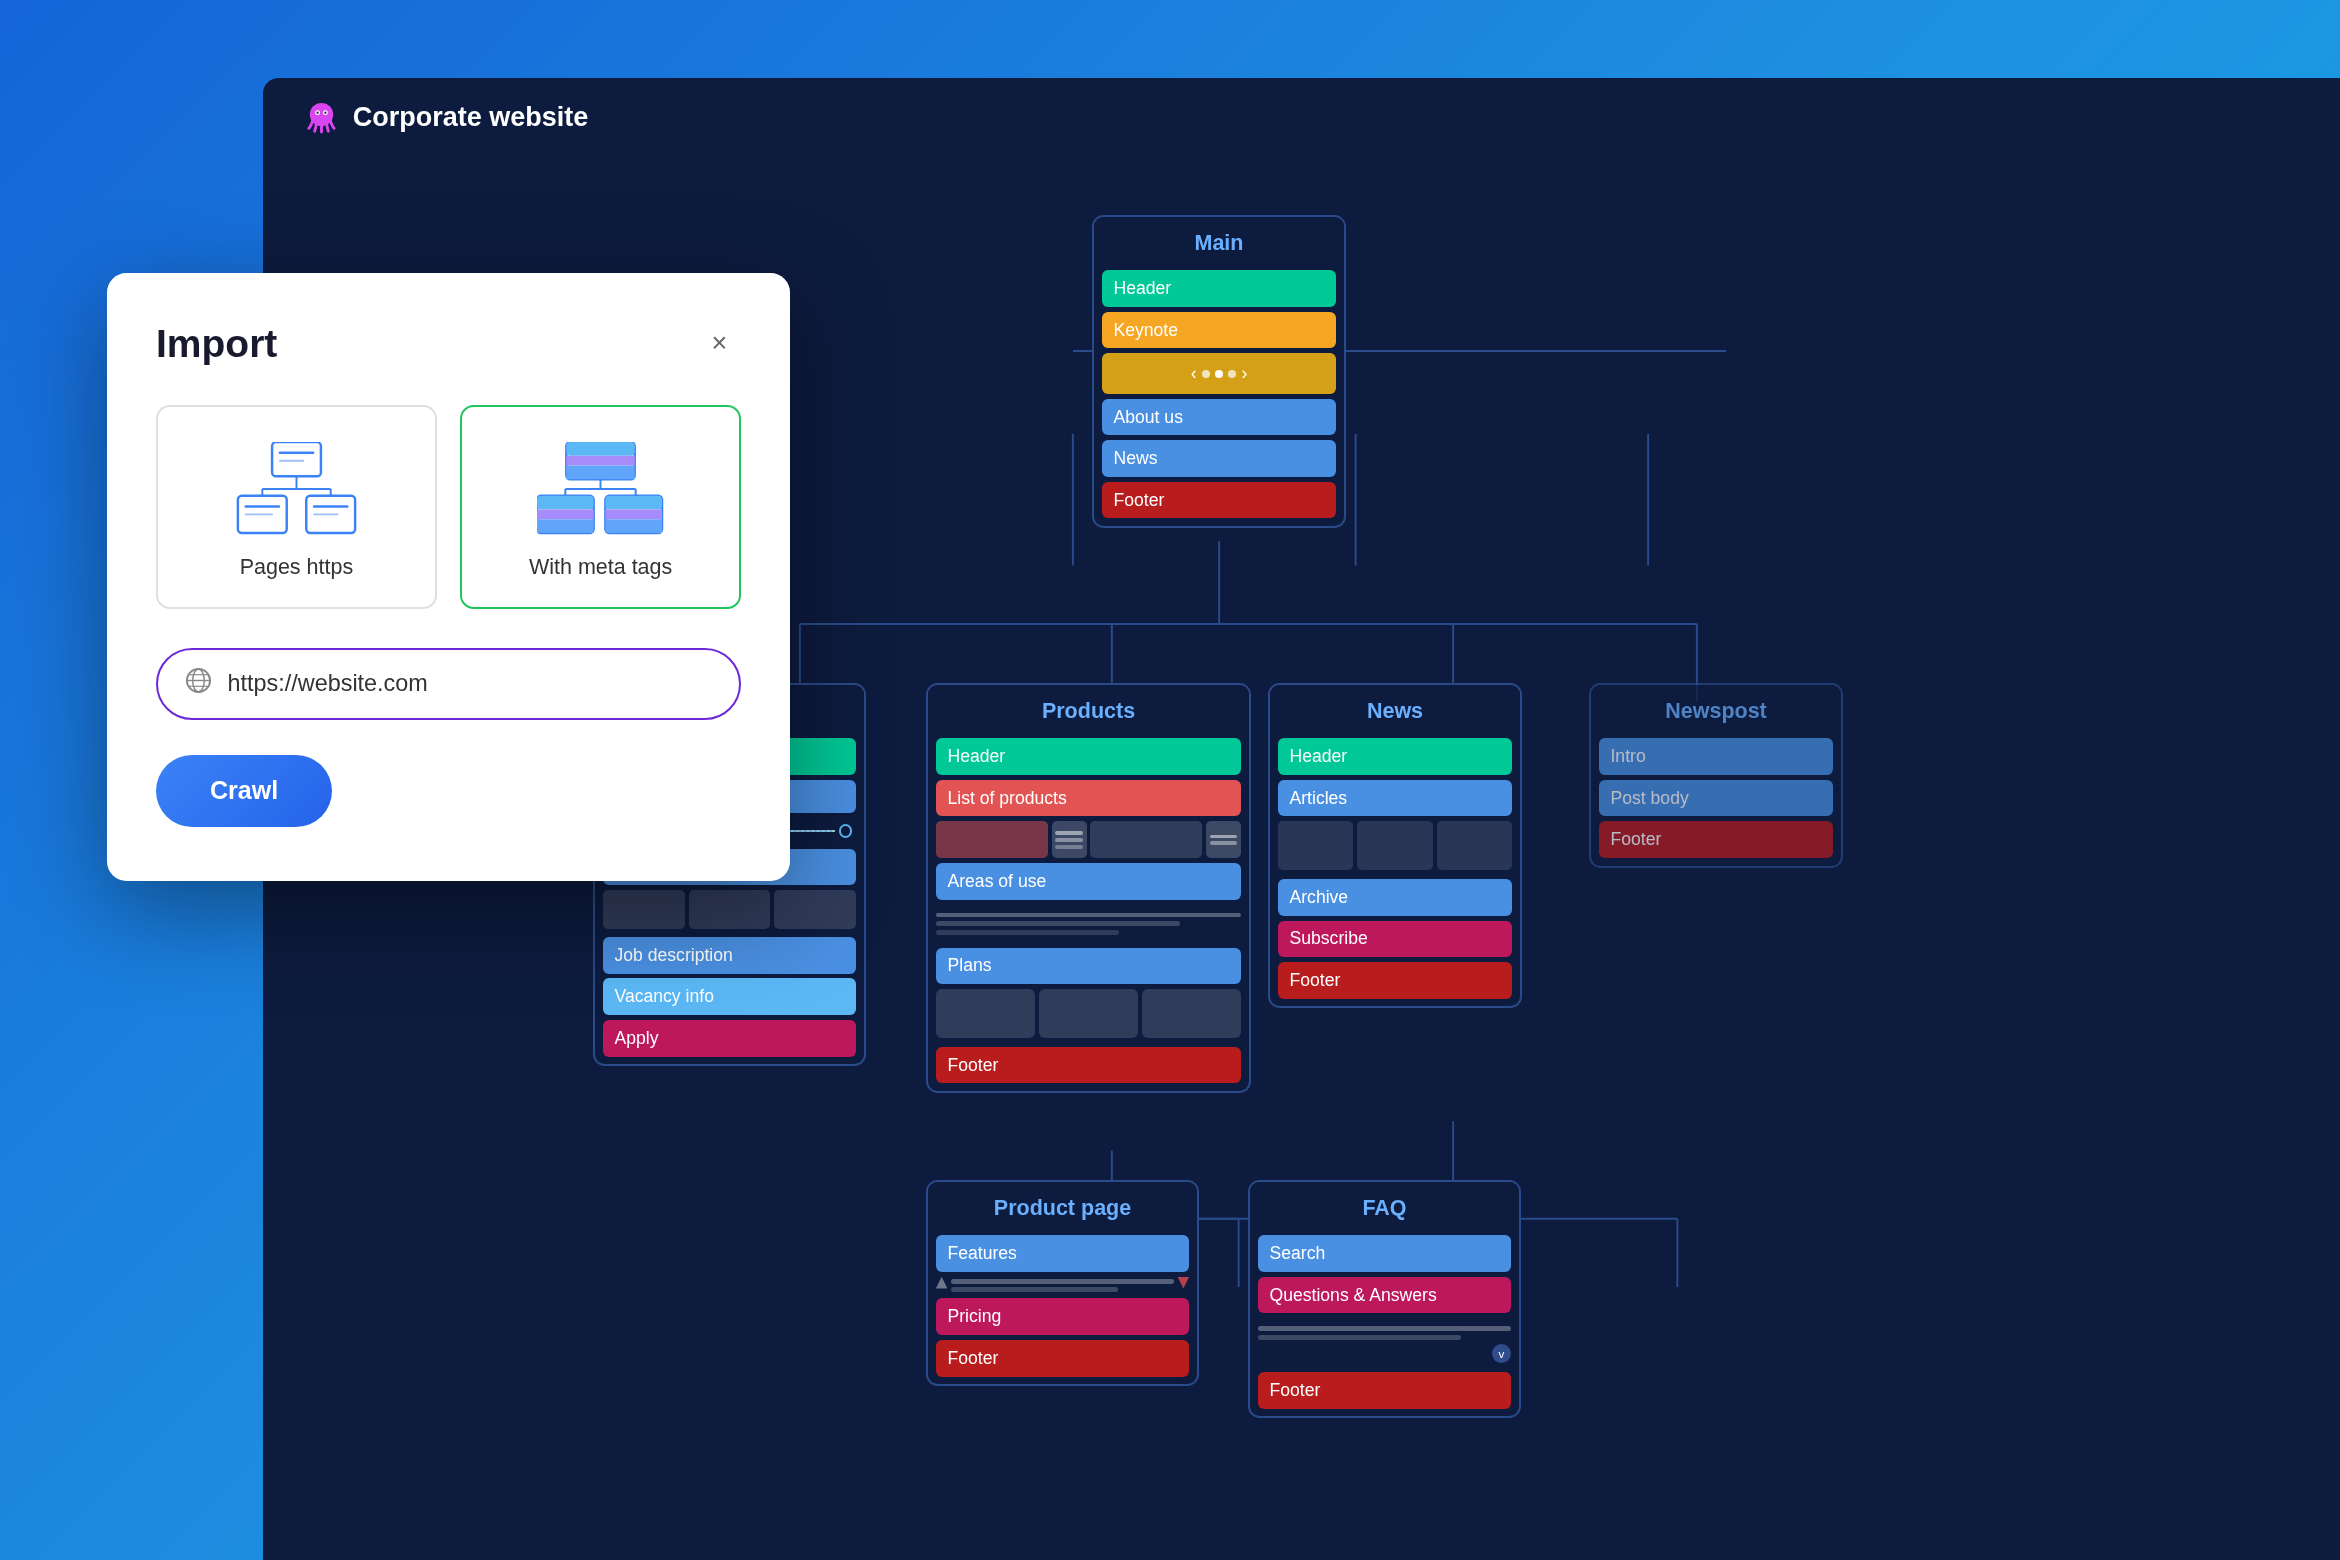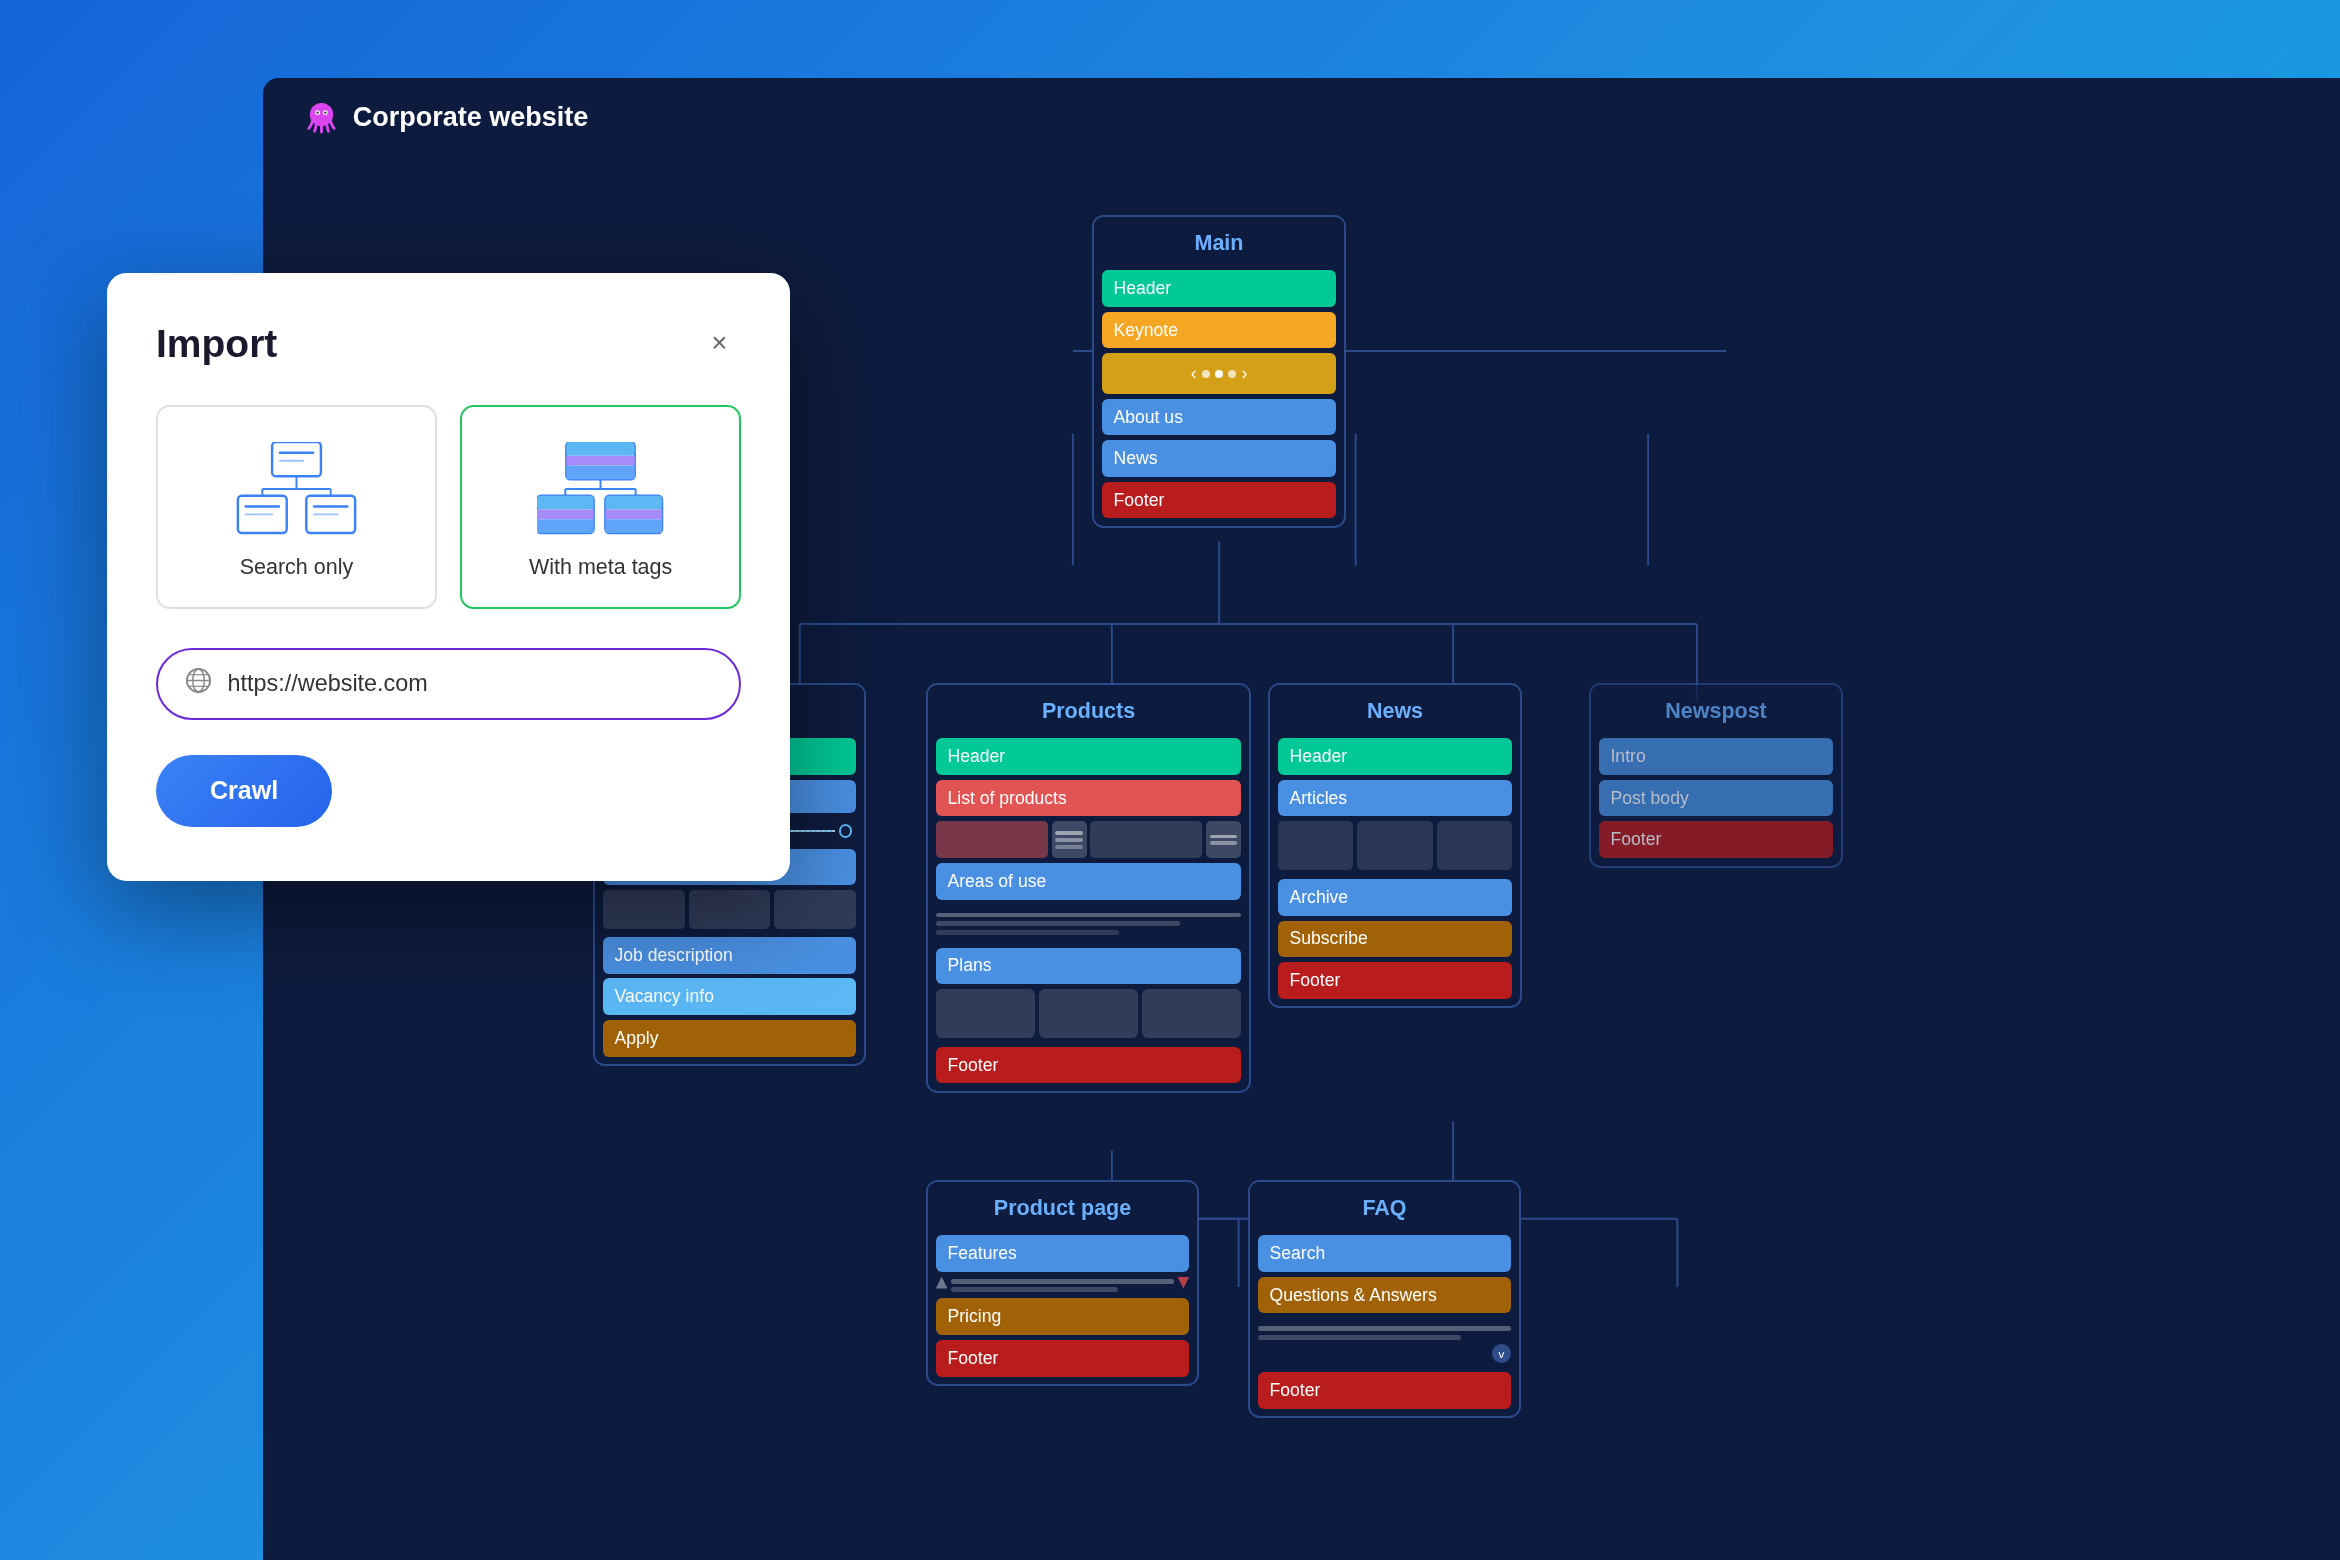--- a/index.html
+++ b/index.html
@@ -94,21 +94,21 @@
       font-size: 17.6px;
       font-weight: 500;
       color: #fff;
     }
 
     .sm-block-green { background: #00c896; }
     .sm-block-orange { background: #f5a623; }
     .sm-block-blue { background: #4a90e2; }
     .sm-block-gray { background: #b91c1c; }
     .sm-block-red { background: #e25454; }
-    .sm-block-purple { background: #a16207; }
+    .sm-block-purple { background: #be185d; }
     .sm-block-lightblue { background: #5bb8f5; }
 
     .sm-block-carousel {
       background: #d4a017;
       display: flex;
       align-items: center;
       justify-content: center;
       gap: 5.9px;
       padding: 9.8px 11.7px;
     }
@@ -458,21 +458,21 @@
 
           <rect x="75" y="55" width="50" height="38" rx="4" fill="none" stroke="#3b82f6" stroke-width="2.5"></rect>
           <line x1="83" y1="66" x2="117" y2="66" stroke="#3b82f6" stroke-width="2.5" stroke-linecap="round"></line>
           <line x1="83" y1="74" x2="107" y2="74" stroke="#3b82f6" stroke-width="2" stroke-linecap="round" opacity="0.5"></line>
 
           <line x1="65" y1="35" x2="65" y2="48" stroke="#3b82f6" stroke-width="2"></line>
           <line x1="30" y1="48" x2="100" y2="48" stroke="#3b82f6" stroke-width="2"></line>
           <line x1="30" y1="48" x2="30" y2="55" stroke="#3b82f6" stroke-width="2"></line>
           <line x1="100" y1="48" x2="100" y2="55" stroke="#3b82f6" stroke-width="2"></line>
         </svg>
-        <span class="import-option-label">Search only</span>
+        <span class="import-option-label">Pages https</span>
       </div>
 
       <div class="import-option selected">
         <svg width="127" height="93" viewBox="0 0 130 95">
 
           <rect x="30" y="0" width="70" height="38" rx="4" fill="none" stroke="#3b82f6" stroke-width="2.5"></rect>
           <rect x="30" y="0" width="70" height="14" rx="4" fill="#5bb8f5"></rect>
           <rect x="30" y="14" width="70" height="10" fill="#a78bfa"></rect>
           <rect x="30" y="24" width="70" height="14" rx="0" fill="#60a5fa" style="border-radius:0 0 4px 4px;"></rect>
 

